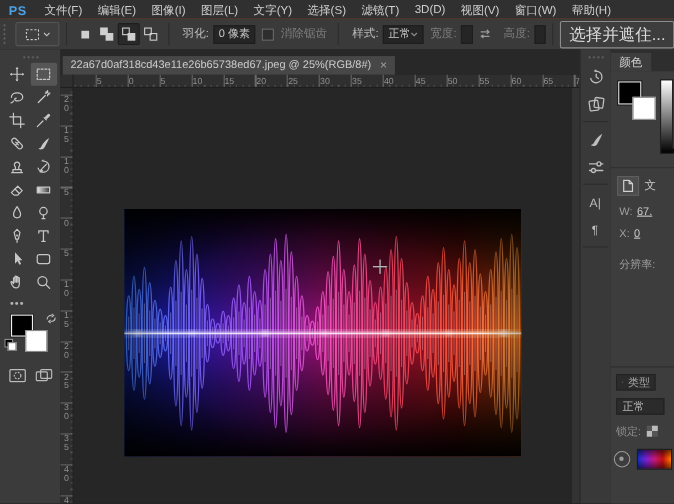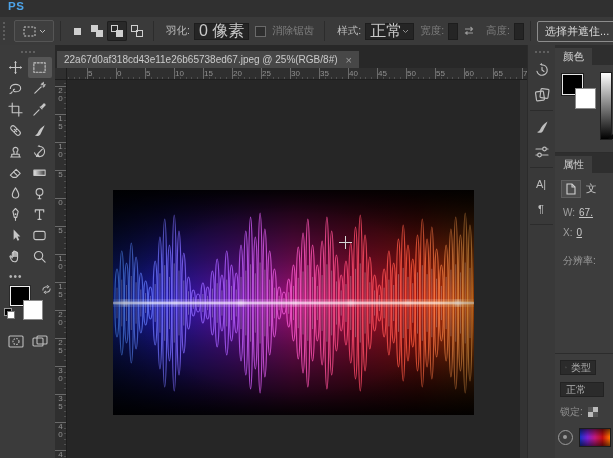--- a/index.html
+++ b/index.html
@@ -1,21 +1,21 @@
 <!DOCTYPE html>
 <html><head>
 <meta charset="utf-8">
 <style>
   html,body{margin:0;padding:0;background:#1b1b1b;}
   .app{position:relative;width:613px;height:458px;background:#262626;overflow:hidden;
        font-family:"Liberation Sans","DejaVu Sans",sans-serif;color:#c8c8c8;
        -webkit-font-smoothing:antialiased;}
   
   .menubar{position:absolute;left:0;top:0;right:0;height:17px;background:#303030;
-           display:flex;align-items:flex-start;font-size:10.5px;color:#cfcfcf;border-bottom:6px solid #c2410c;}
+           display:flex;align-items:flex-end;font-size:10.5px;color:#cfcfcf;border-bottom:6px solid #c2410c;}
   .ps-logo{color:#4da3e8;font-weight:bold;font-size:11.5px;margin:0 9px 0 8px;letter-spacing:0.5px;}
   .menu-item{padding:0 7px;white-space:nowrap;cursor:default;}
   
   .optionsbar{position:absolute;left:0;top:17px;right:0;height:28px;background:#3a3a3a;
               border-bottom:1px solid #242424;display:flex;align-items:center;font-size:10.5px;
               color:#bdbdbd;overflow:hidden;white-space:nowrap;}
   .grip-v{width:4px;height:20px;margin:0 3px 0 2px;flex:none;
           background:radial-gradient(circle,#5d5d5d 0.8px,transparent 1px) 0 0/4px 4px;}
   .preset-box{width:38px;height:20px;background:#3f3f3f;border:1px solid #555;border-radius:2px;
               display:flex;align-items:center;justify-content:center;gap:3px;flex:none;}
@@ -23,26 +23,26 @@
   .mode-btn{width:20px;height:20px;display:flex;align-items:center;justify-content:center;flex:none;border-radius:2px;}
   .mode-btn.pressed{background:#292929;box-shadow:inset 0 0 0 1px #1e1e1e;}
   .sq{display:inline-block;width:7px;height:7px;background:#cfcfcf;}
   .sq-o{display:inline-block;width:7px;height:7px;border:1px solid #cfcfcf;box-sizing:border-box;background:transparent;}
   .dbl{position:relative;width:12px;height:12px;}
   .dbl > *:first-child{position:absolute;left:0;top:0;}
   .dbl > *:last-child{position:absolute;right:0;bottom:0;}
   .obar-label{margin:0 4px 0 6px;color:#bdbdbd;text-align:center;}
   .obar-label.dim{color:#7d7d7d;}
   .obar-field{background:#252525;border:1px solid #1d1d1d;height:15px;display:flex;align-items:center;
-              padding:0 4px;color:#c9c9c9;font-size:16px;}
+              padding:0 4px;color:#c9c9c9;font-size:10px;}
   .obar-field.dim{color:#6f6f6f;}
   .checkbox{width:9px;height:9px;border:1px solid #6a6a6a;background:#2e2e2e;display:inline-block;margin-left:6px;flex:none;}
   .dropdown{display:flex;align-items:center;justify-content:space-between;width:58px;}
   .sm-button{border:1px solid #8c8c8c;border-radius:2px;background:#3d3d3d;color:#dcdcdc;
-             padding:2px 7px;font-size:11px;flex:none;}
+             padding:2px 7px;font-size:15px;flex:none;}
   
   .toolbar{position:absolute;left:0;top:45px;width:55px;bottom:0;background:#3b3b3b;border-right:1px solid #2b2b2b;}
   .grip-h{height:4px;width:16px;margin:5px auto 3px;
           background:radial-gradient(circle,#606060 0.8px,transparent 1px) 0 0/4px 4px repeat-x;}
   .tool-grid{display:grid;grid-template-columns:24px 24px;justify-content:center;row-gap:0;}
   .tool{width:24px;height:21px;display:flex;align-items:center;justify-content:center;border-radius:2px;}
   .tool.selected{background:#565656;}
   .tool svg{stroke:#c6c6c6;fill:none;stroke-width:1.2;stroke-linecap:round;stroke-linejoin:round;}
   .tool-dots{color:#b5b5b5;font-size:10px;letter-spacing:1px;margin:4px 0 2px 9px;}
   .swatches{position:relative;width:44px;height:38px;margin:4px auto 0;}
@@ -138,20 +138,34 @@
                         linear-gradient(90deg,#1430c0,#7a1fd0,#c01878,#c01010,#ff7700);}
   .mini-marquee{stroke:#cfcfcf;fill:none;}
 </style>
 </head>
 <body>
 
 <div class="app">
 
   <div class="menubar">
     <span class="ps-logo">PS</span>
+    <div style="display:flex;">
+
+    <span class="menu-item">文件(F)</span>
+        <span class="menu-item">编辑(E)</span>
+        <span class="menu-item">图像(I)</span>
+        <span class="menu-item">图层(L)</span>
+        <span class="menu-item">文字(Y)</span>
+        <span class="menu-item">选择(S)</span>
+        <span class="menu-item">滤镜(T)</span>
+        <span class="menu-item">3D(D)</span>
+        <span class="menu-item">视图(V)</span>
+        <span class="menu-item">窗口(W)</span>
+        <span class="menu-item">帮助(H)</span>
+      </div>
   </div>
 
   <div class="optionsbar">
     <span class="grip-v"></span>
     <span style="width:5px;flex:none;"></span>
     <span class="preset-box">
       <svg width="13" height="11" viewBox="0 0 13 11">
           <rect x="1" y="1" width="11" height="9" class="mini-marquee" stroke-dasharray="2 1.6"></rect>
         </svg>
       <svg width="7" height="5" viewBox="0 0 7 5">
@@ -664,23 +678,20 @@
       <span class="ptab">颜色</span>
     </div>
     <div class="panel-body color-body">
       <span class="cp-fg"></span>
       <span class="cp-bg"></span>
       <span class="cp-ramp"></span>
       <span class="cp-ramp-marker"></span>
     </div>
 
     <div class="panel-gap"></div>
-    <div class="ptabs">
-      <span class="ptab">属性</span>
-    </div>
     <div class="panel-body props-body">
       <div class="prop-docrow">
         <span class="prop-docbtn">
             <svg width="10" height="12" viewBox="0 0 10 12">
               <path d="M1 1h5l3 3v7H1z"></path>
               <path d="M6 1v3h3"></path>
             </svg>
           </span>
         <span class="prop-doclabel">文</span>
       </div>

